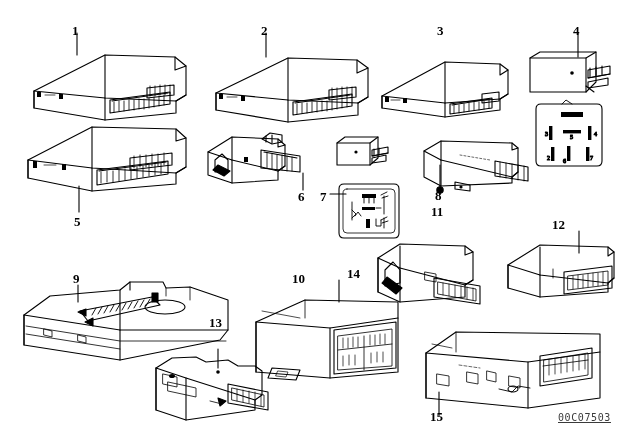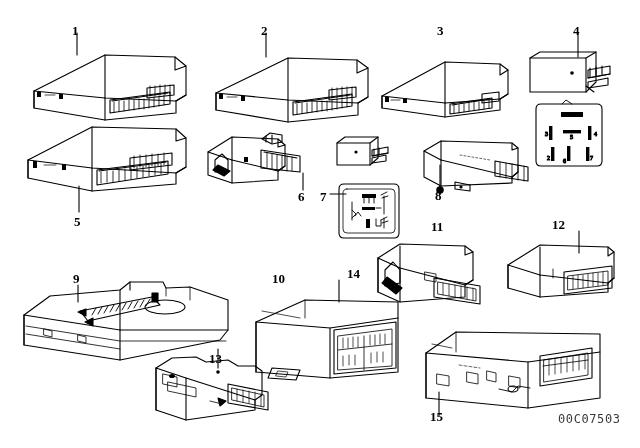--- a/index.html
+++ b/index.html
@@ -18,24 +18,25 @@
     font-weight:700;
     font-size:13px;
     color:#000000;
     line-height:1;
     white-space:nowrap;
     user-select:none;
   }
   .partcode{
     position:absolute;
     font-family:"DejaVu Sans Mono", monospace;
-    font-size:12px;
+    font-size:10px;
     letter-spacing:.6px;
     color:#3a3a3a;
     white-space:nowrap;
+    text-decoration:underline;
   }
   .pinlabel{
     font-family:"Liberation Serif", serif;
     font-size:6px;
     fill:#000000;
   }
 </style>
 </head>
 <body>
 
@@ -482,22 +483,22 @@
 
   <div class="callout" style="left:72px;top:24px;">1</div>
   <div class="callout" style="left:261px;top:24px;">2</div>
   <div class="callout" style="left:437px;top:24px;">3</div>
   <div class="callout" style="left:573px;top:24px;">4</div>
   <div class="callout" style="left:74px;top:215px;">5</div>
   <div class="callout" style="left:298px;top:190px;">6</div>
   <div class="callout" style="left:320px;top:190px;">7</div>
   <div class="callout" style="left:435px;top:189px;">8</div>
   <div class="callout" style="left:73px;top:272px;">9</div>
-  <div class="callout" style="left:272px;top:272px;">10</div>
-  <div class="callout" style="left:431px;top:220px;">11</div>
+  <div class="callout" style="left:292px;top:272px;">10</div>
+  <div class="callout" style="left:431px;top:205px;">11</div>
   <div class="callout" style="left:552px;top:218px;">12</div>
-  <div class="callout" style="left:209px;top:352px;">13</div>
+  <div class="callout" style="left:209px;top:316px;">13</div>
   <div class="callout" style="left:347px;top:267px;">14</div>
   <div class="callout" style="left:430px;top:410px;">15</div>
 
   <div class="partcode" style="left:558px;top:412px;">00C07503</div>
 
 </div>
 
 </body></html>

